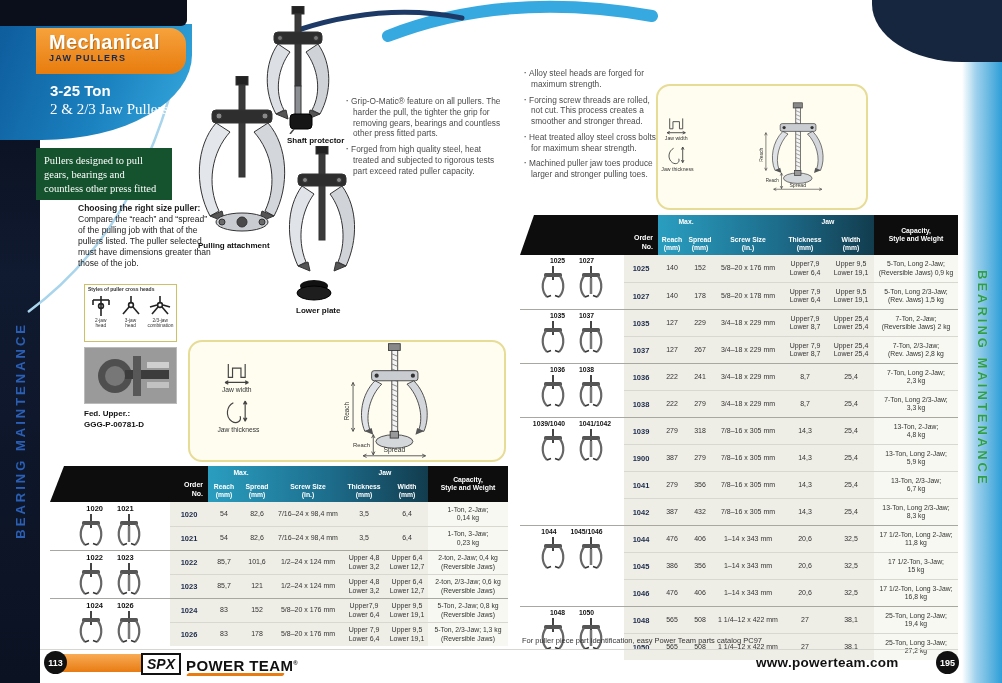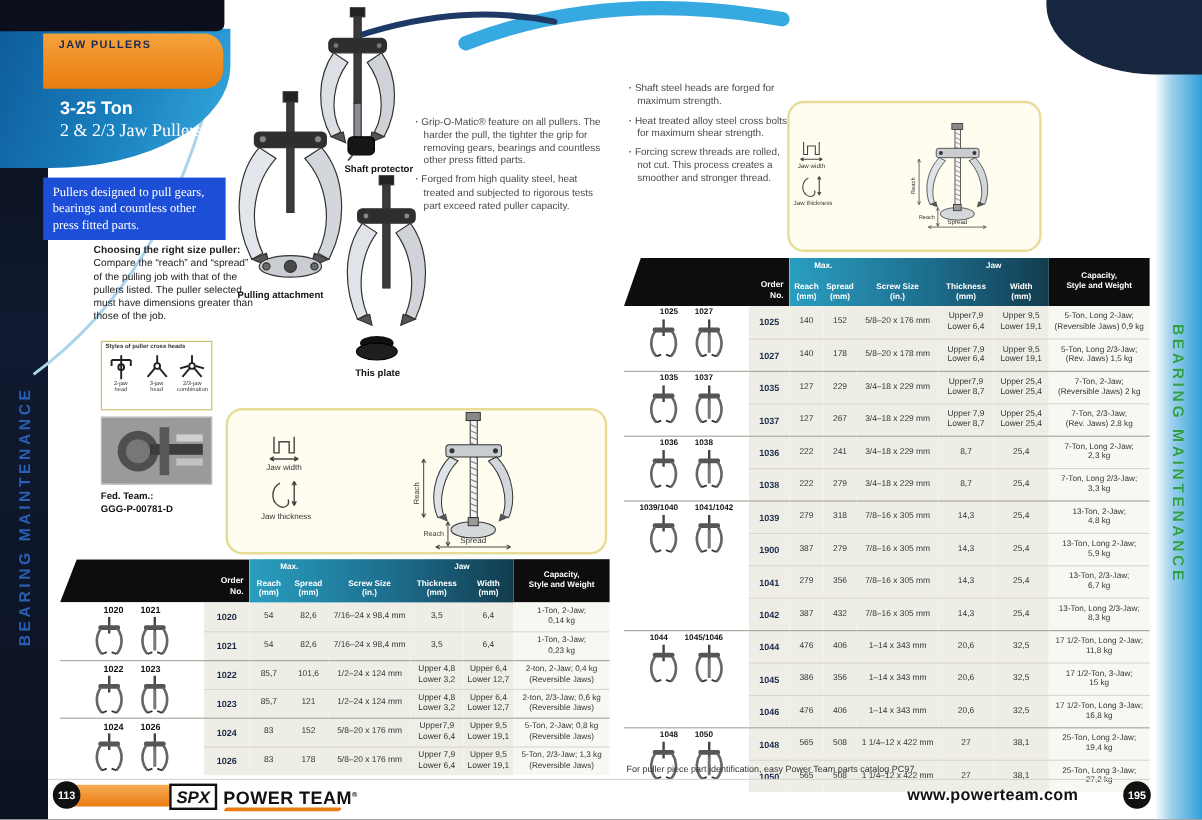--- a/index.html
+++ b/index.html
@@ -30,21 +30,21 @@
   .orange-box{position:absolute;left:36px;top:28px;width:150px;height:46px;z-index:5;
              background:linear-gradient(180deg,#f6a23c,#e87c0e);border-radius:0 16px 16px 0;
              padding:4px 0 0 13px;box-sizing:border-box;}
   .cat-title{font-size:20px;font-weight:bold;color:#fff;letter-spacing:.3px;line-height:1.05;
              text-shadow:1px 1px 0 rgba(0,0,0,.25);}
   .cat-sub{font-size:9px;font-weight:bold;color:#152a52;letter-spacing:1.2px;}
   .range-title{position:absolute;left:50px;top:82px;z-index:5;color:#fff;font-size:15px;font-weight:bold;}
   .range-sub{position:absolute;left:50px;top:101px;z-index:5;color:#fff;font-size:15px;
              font-family:"Liberation Serif",serif;}
   
-  .black-box{position:absolute;left:36px;top:148px;width:152px;height:52px;background:#1d4ed8;z-index:5;
+  .black-box{position:absolute;left:36px;top:148px;width:136px;height:52px;background:#14532d;z-index:5;
              color:#fff;font-family:"Liberation Serif",serif;font-size:10.5px;line-height:1.32;
              padding:6px 8px;box-sizing:border-box;}
   .choosing{position:absolute;left:78px;top:203px;width:133px;z-index:5;font-size:8.5px;line-height:1.3;color:#222;}
   .choosing-title{font-weight:bold;}
   .styles-box{position:absolute;left:84px;top:284px;width:93px;height:58px;z-index:5;background:#fff;
              border:1px solid #cfc068;box-sizing:border-box;padding:2px 3px;}
   .styles-title{font-size:5px;font-weight:bold;color:#333;line-height:1.1;}
   .styles-row{display:flex;justify-content:space-between;margin-top:1px;}
   .styles-cell{width:30%;text-align:center;}
   .styles-cell svg{display:block;margin:0 auto;}
@@ -118,20 +118,21 @@
   <svg class="deco" width="1002" height="683">
     <path d="M186,30 C160,160 110,252 28,312" stroke="#a8d4ec" stroke-width="2.5" fill="none"></path>
     <path d="M388,36 C470,4 560,0 652,16" stroke="#36a9e1" stroke-width="12" fill="none" stroke-linecap="round"></path>
     <path d="M298,30 C360,10 412,8 462,18" stroke="#1d3a66" stroke-width="5" fill="none" stroke-linecap="round"></path>
   </svg>
   <div class="topbar-black"></div>
   <div class="navy-corner"></div>
   <div class="blue-block"></div>
 
   <div class="orange-box">
+    <div class="cat-title">Mechanical</div>
     <div class="cat-sub">JAW PULLERS</div>
   </div>
   <div class="range-title">3-25 Ton</div>
   <div class="range-sub">2 &amp; 2/3 Jaw Pullers</div>
 
   <div class="black-box">Pullers designed to pull gears, bearings and countless other press fitted parts.</div>
   <div class="choosing">
     <span class="choosing-title">Choosing the right size puller:</span>
     <span>Compare the “reach” and “spread” of the pulling job with that of the pullers listed. The puller selected must have dimensions greater than those of the job.</span>
   </div>
@@ -186,21 +187,21 @@
       <rect x="0" y="0" width="91" height="55" fill="#9a9a9a"></rect>
       <circle cx="30" cy="28" r="17" fill="#4f4f4f"></circle>
         <circle cx="30" cy="28" r="10" fill="#777"></circle>
       <rect x="40" y="22" width="44" height="9" fill="#3c3c3c"></rect>
       <rect x="48" y="8" width="8" height="40" fill="#585858"></rect>
       <rect x="62" y="14" width="22" height="6" fill="#cfcfcf"></rect>
       <rect x="62" y="34" width="22" height="6" fill="#c2c2c2"></rect>
     </svg>
   </div>
   <div class="fedspec">
-    <div>Fed. Team.:</div>
+    <div>Fed. Upper.:</div>
     <div>GGG-P-00781-D</div>
   </div>
 
   <svg class="art" style="left:248px;top:6px" width="100" height="130" viewBox="0 0 100 130">
     <g stroke="#333" stroke-width="1">
       <rect x="44" y="0" width="12" height="8" fill="#222"></rect>
       <rect x="47" y="8" width="6" height="72" fill="#3a3a3a"></rect>
       <rect x="26" y="26" width="48" height="12" rx="4" fill="#2e2e2e"></rect>
       <circle cx="32" cy="32" r="2.5" fill="#777"></circle>
         <circle cx="68" cy="32" r="2.5" fill="#777"></circle>
@@ -246,30 +247,31 @@
       <path d="M22,40 C6,62 6,94 18,120 l8,-4 C16,92 22,64 34,48 Z" fill="#e0e3e7"></path>
       <path d="M62,40 C78,62 78,94 66,120 l-8,-4 C68,92 62,64 50,48 Z" fill="#d0d4d9"></path>
       <path d="M18,120 l12,5 l-2,-9 Z" fill="#555"></path>
         <path d="M66,120 l-12,5 l2,-9 Z" fill="#555"></path>
     </g>
   </svg>
   <svg class="art" style="left:296px;top:278px" width="36" height="24" viewBox="0 0 36 24">
     <ellipse cx="18" cy="8" rx="14" ry="6" fill="#111"></ellipse>
     <ellipse cx="18" cy="15" rx="17" ry="7" fill="#1e1e1e" stroke="#000"></ellipse>
   </svg>
-  <div class="art-label" style="left:296px;top:306px">This plate</div>
+  <div class="art-label" style="left:296px;top:306px">Lower plate</div>
 
   <div class="bullets" style="left:346px;top:96px;width:158px">
       <div class="bullet-item">Grip-O-Matic® feature on all pullers. The harder the pull, the tighter the grip for removing gears, bearings and countless other press fitted parts.</div>
       <div class="bullet-item">Forged from high quality steel, heat treated and subjected to rigorous tests part exceed rated puller capacity.</div>
     </div>
   <div class="bullets" style="left:524px;top:68px;width:132px">
-      <div class="bullet-item">Shaft steel heads are forged for maximum strength.</div>
+      <div class="bullet-item">Alloy steel heads are forged for maximum strength.</div>
+      <div class="bullet-item">Forcing screw threads are rolled, not cut. This process creates a smoother and stronger thread.</div>
       <div class="bullet-item">Heat treated alloy steel cross bolts for maximum shear strength.</div>
-      <div class="bullet-item">Forcing screw threads are rolled, not cut. This process creates a smoother and stronger thread.</div>
+      <div class="bullet-item">Machined puller jaw toes produce larger and stronger pulling toes.</div>
     </div>
 
   <div class="cream-box" style="left:188px;top:340px;width:318px;height:122px">
     <div class="diagram-host"><svg width="316" height="118" viewBox="0 0 320 140">
           <g stroke="#444" stroke-width="1.4" fill="none">
             <path d="M18,26 v16 h5 v-11 h10 v11 h5 v-16"></path>
             <path d="M14,48 h28 M14,48 l4,-2 M14,48 l4,2 M42,48 l-4,-2 M42,48 l-4,2"></path>
             <path d="M24,72 c-8,4 -10,16 -2,22 c6,4 12,0 10,-6"></path>
             <path d="M38,70 v24 M38,70 l-2,4 M38,70 l2,4 M38,94 l-2,-4 M38,94 l2,-4"></path>
           </g>

